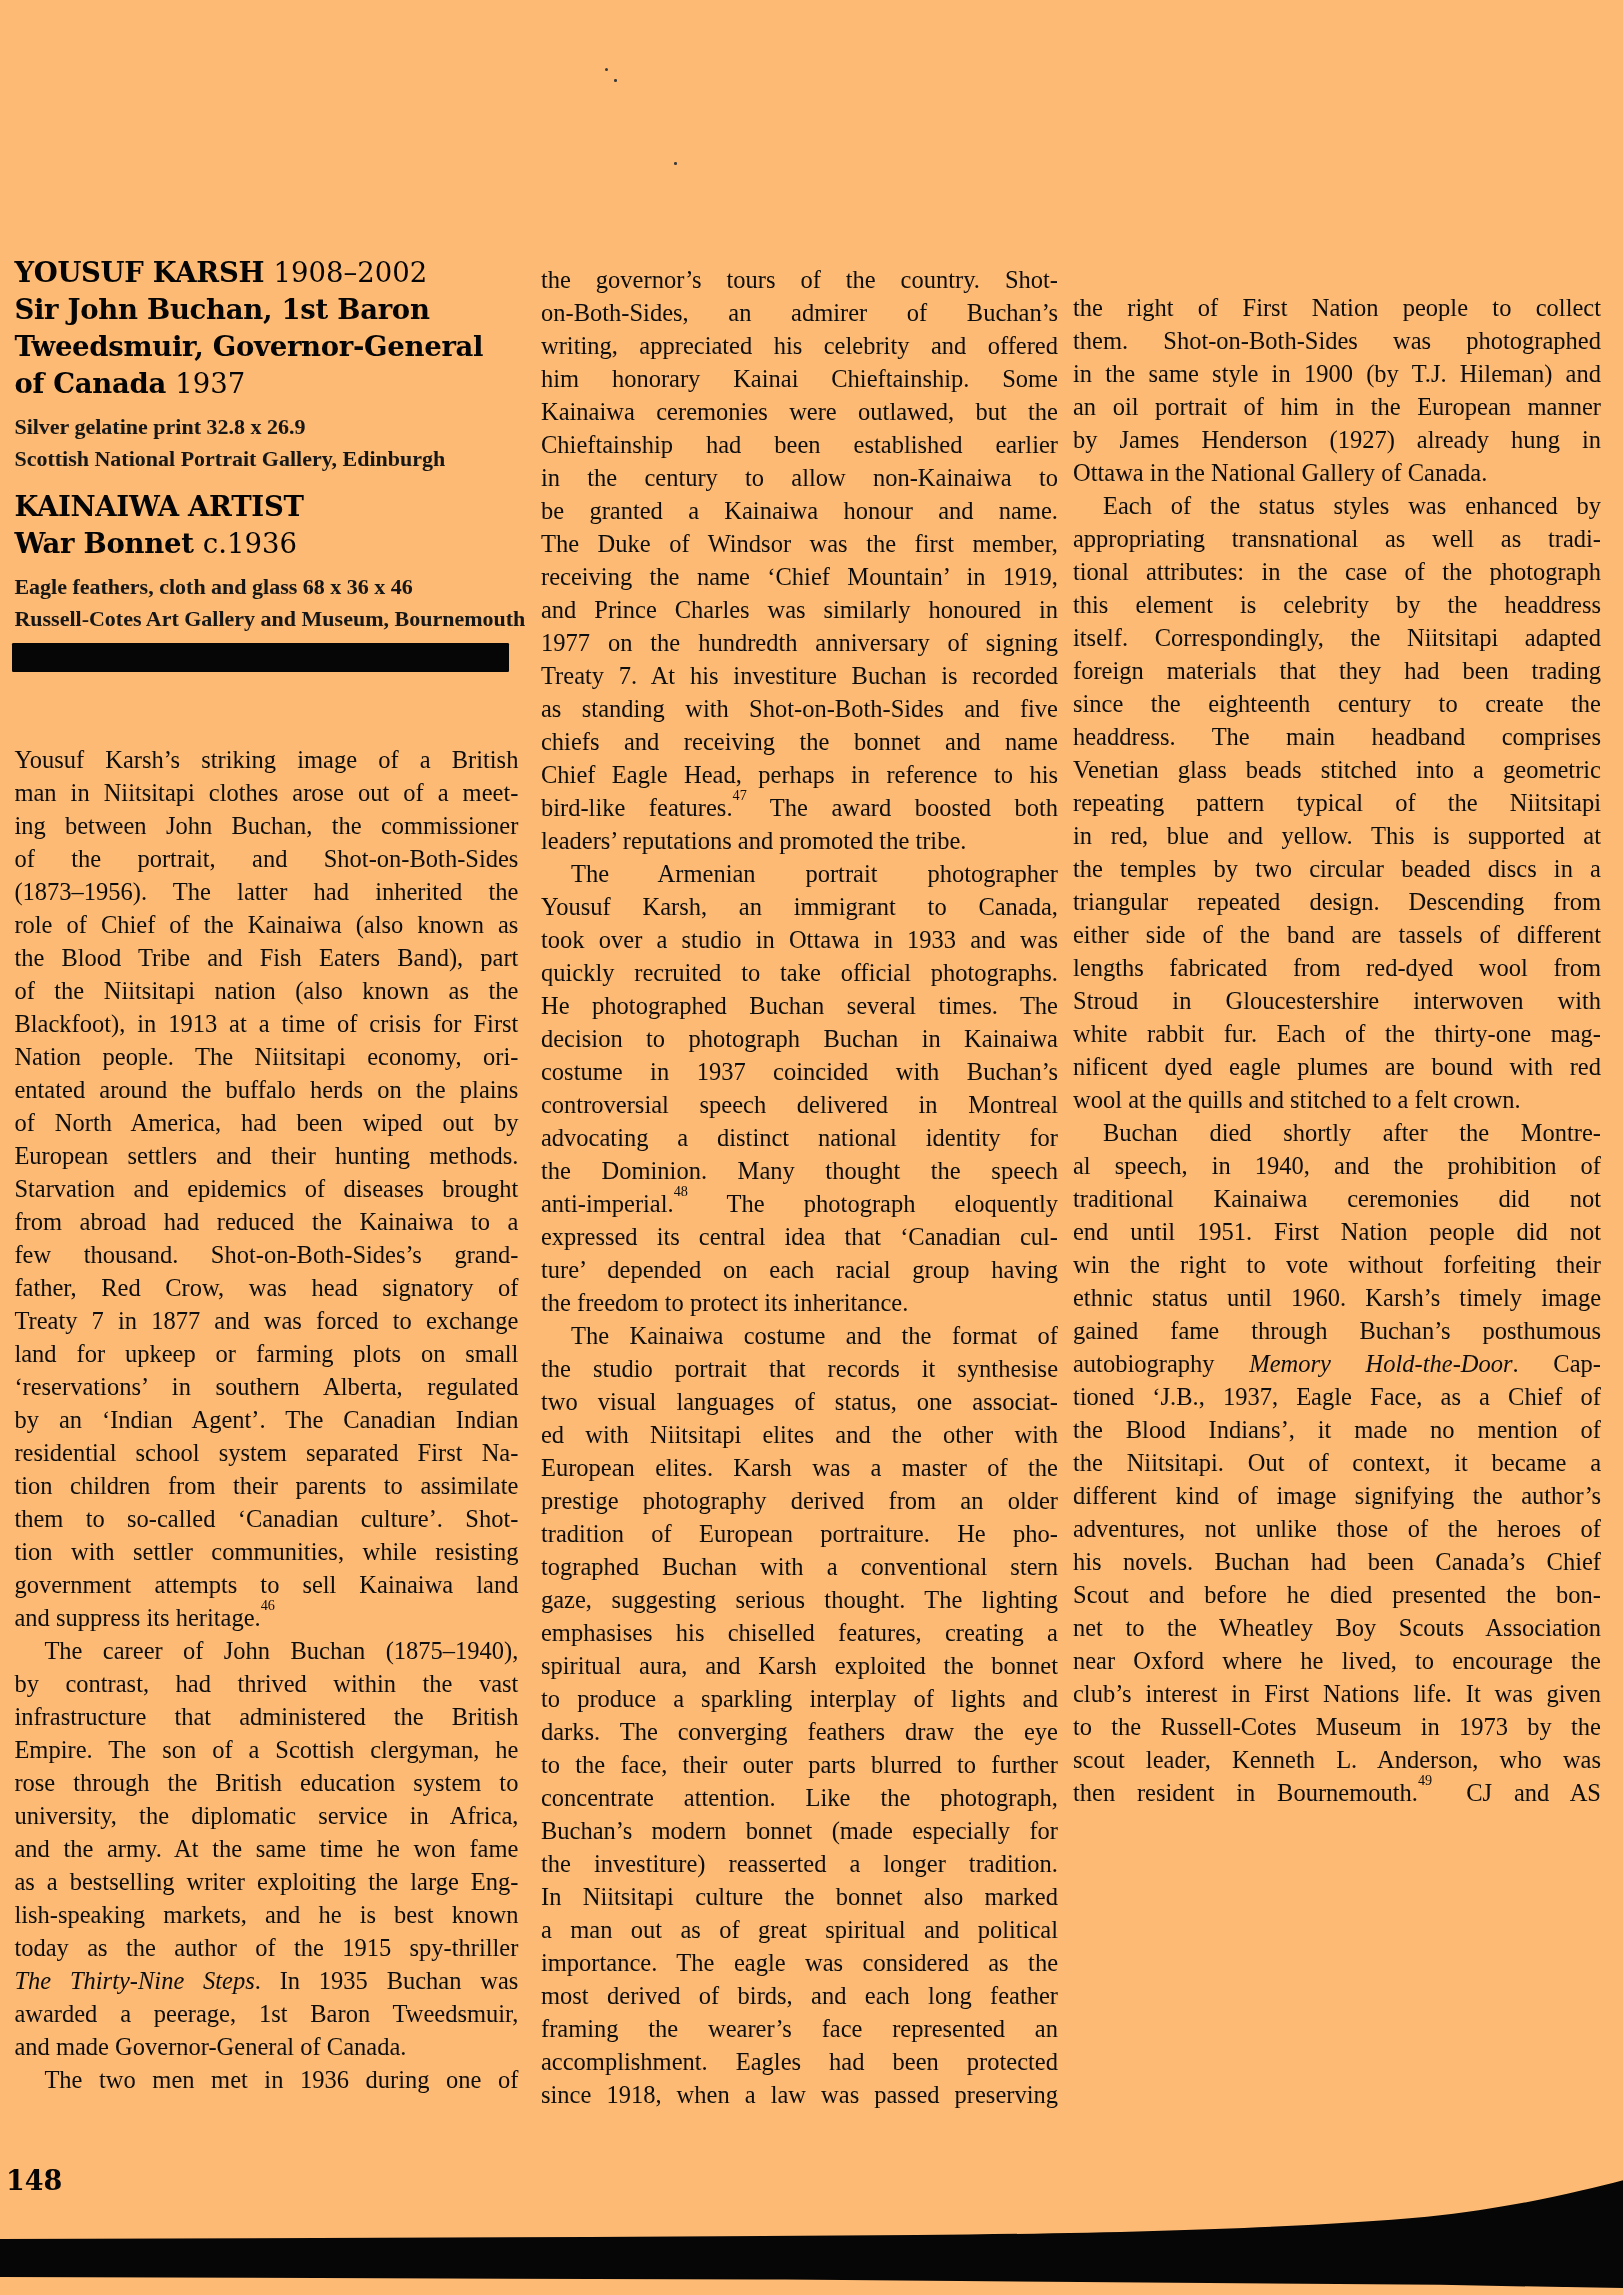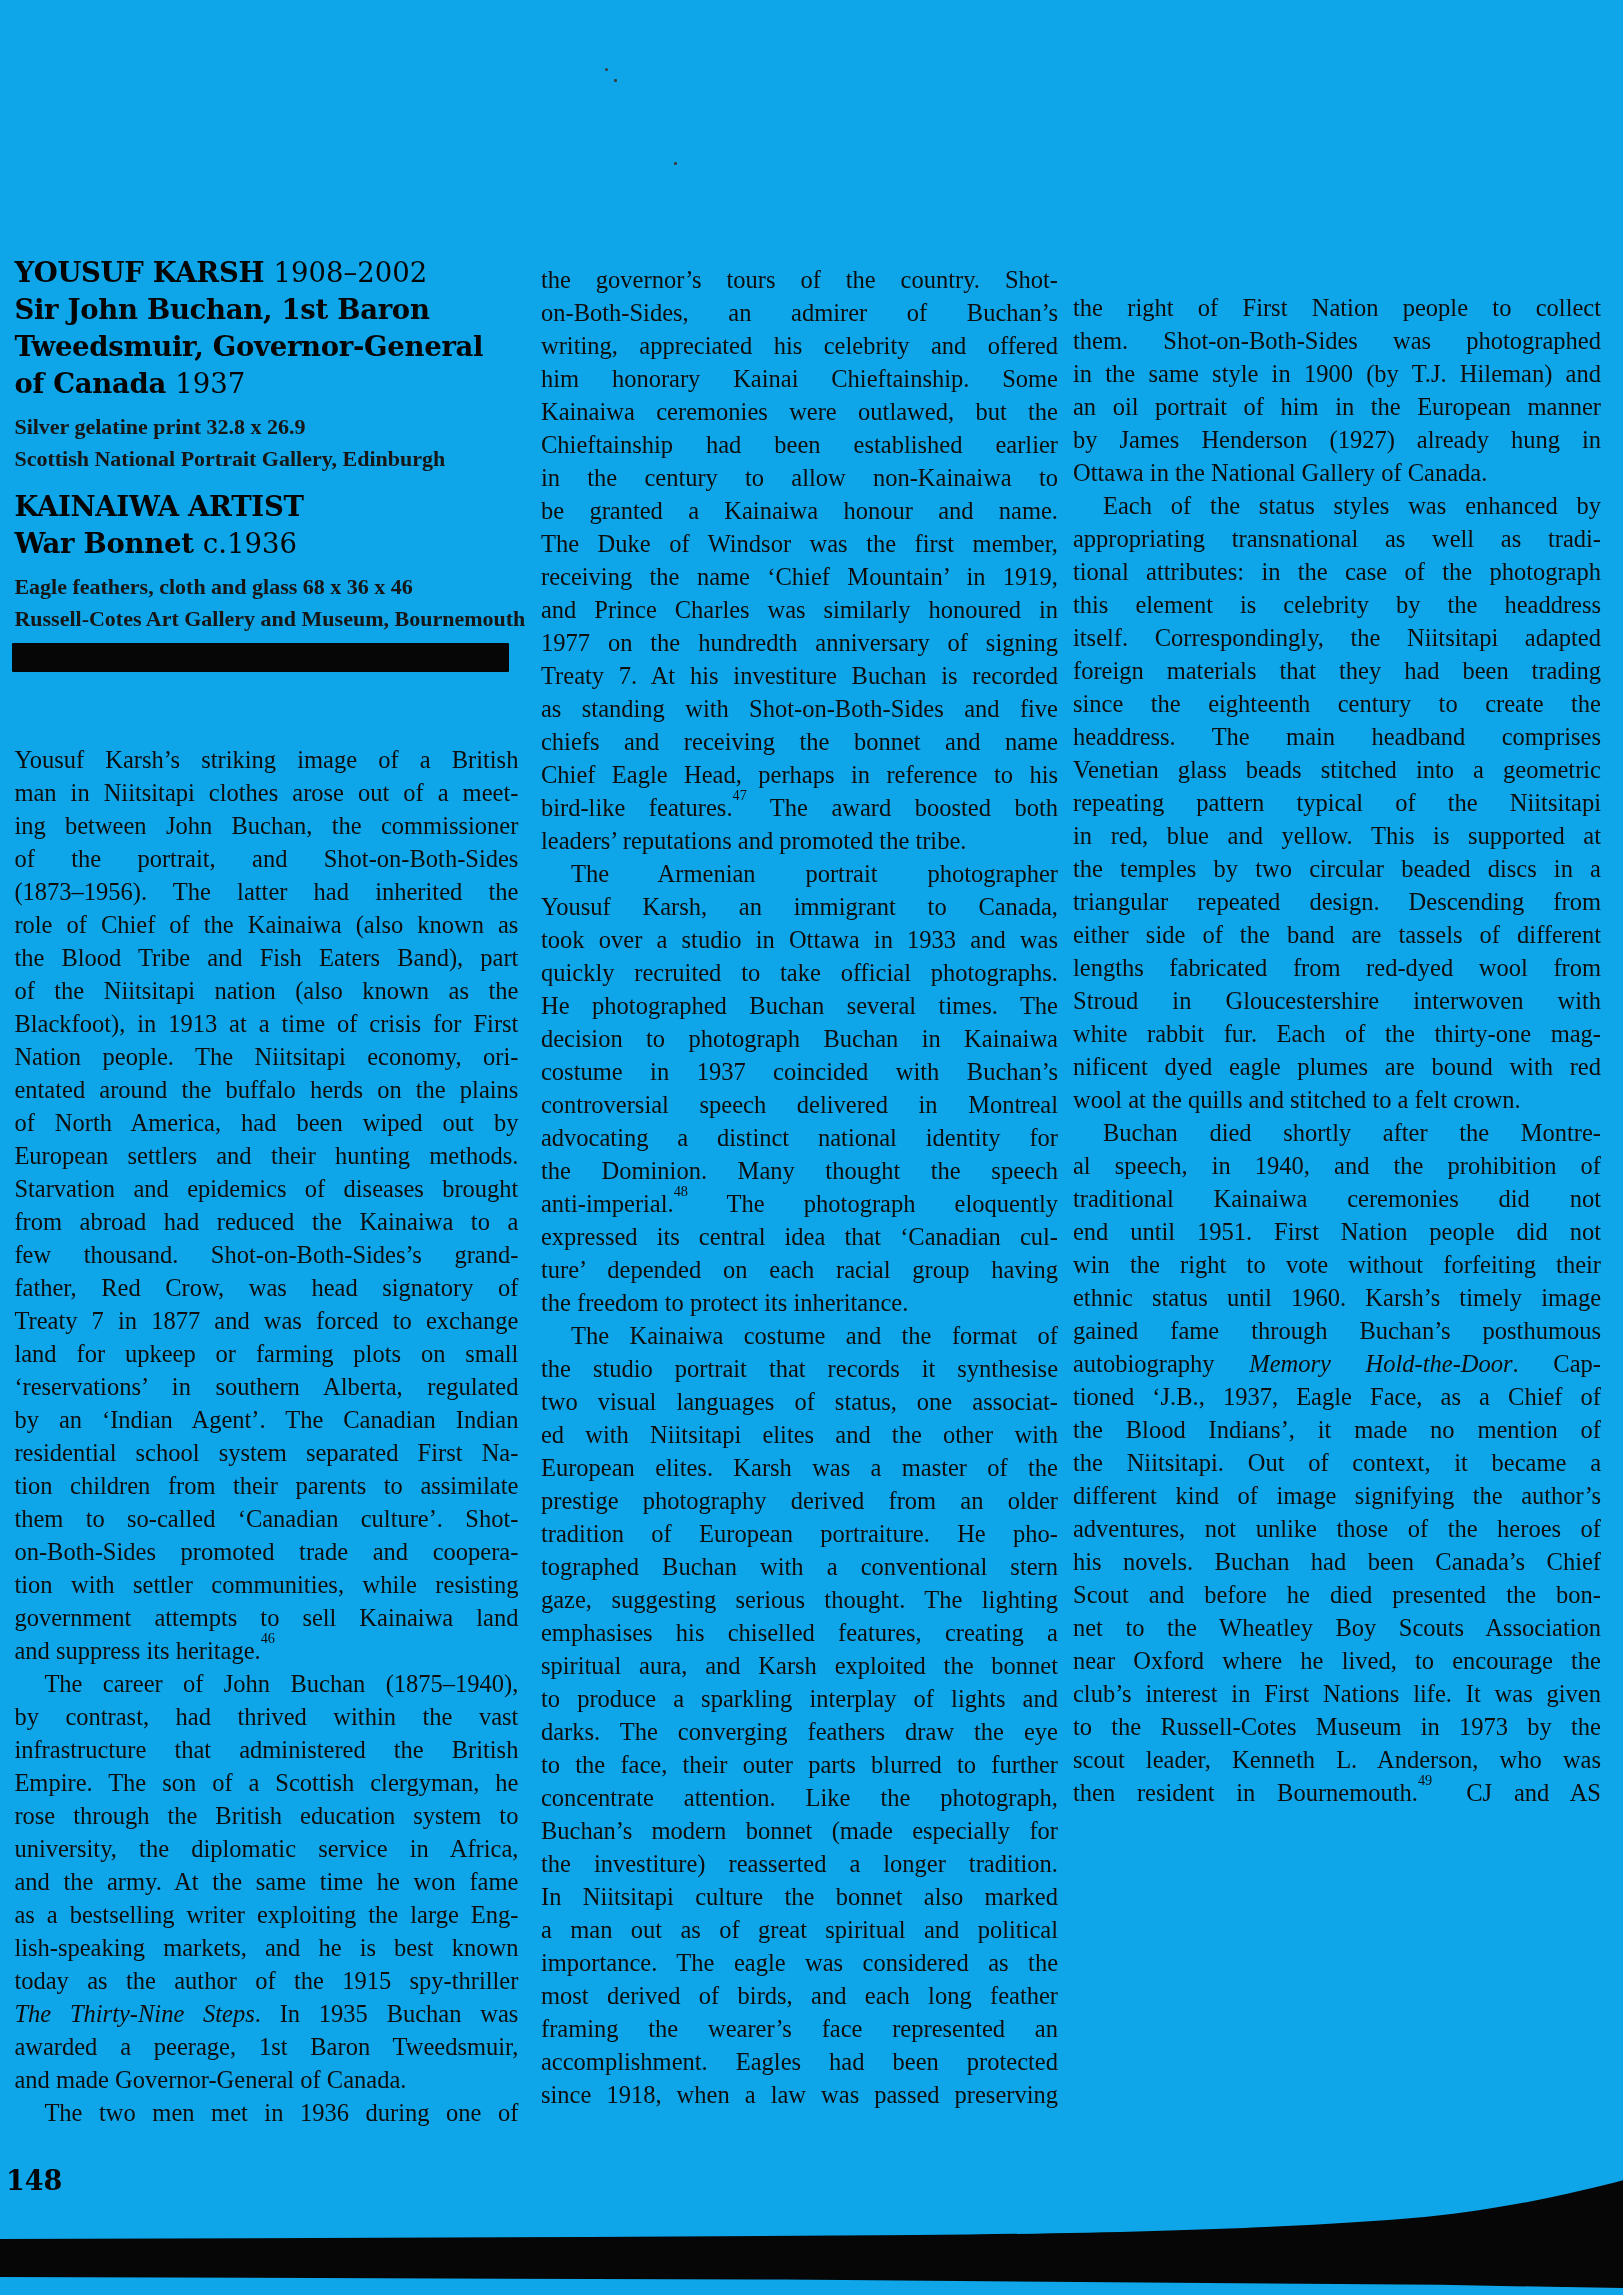--- a/index.html
+++ b/index.html
@@ -1,19 +1,19 @@
 <!DOCTYPE html>
 <html style="font-size:10.5px"><head>
 <meta charset="utf-8">
 <style>
   html,body{margin:0;padding:0;background:#e8e8e6;}
   .page{
     position:relative;
     width:1624px;height:2295px;
-    background:#0ea5e9;
+    background:#fdba74;
     overflow:hidden;
     font-family:"Liberation Serif", serif;
     color:#0c0c0c;
   }
   
   .plate{position:absolute;left:14.4px;width:505px;}
   .plate-line{
     font-family:"DejaVu Serif", serif;
     font-weight:700;
     font-size:27.5px;
@@ -143,21 +143,20 @@
       <div class="line">from abroad had reduced the Kainaiwa to a</div>
       <div class="line">few thousand. Shot-on-Both-Sides’s grand-</div>
       <div class="line">father, Red Crow, was head signatory of</div>
       <div class="line">Treaty 7 in 1877 and was forced to exchange</div>
       <div class="line">land for upkeep or farming plots on small</div>
       <div class="line">‘reservations’ in southern Alberta, regulated</div>
       <div class="line">by an ‘Indian Agent’. The Canadian Indian</div>
       <div class="line">residential school system separated First Na-</div>
       <div class="line">tion children from their parents to assimilate</div>
       <div class="line">them to so-called ‘Canadian culture’. Shot-</div>
-      <div class="line">on-Both-Sides promoted trade and coopera-</div>
       <div class="line">tion with settler communities, while resisting</div>
       <div class="line">government attempts to sell Kainaiwa land</div>
       <div class="line last">and suppress its heritage.<sup>46</sup></div>
       <div class="line ind">The career of John Buchan (1875–1940),</div>
       <div class="line">by contrast, had thrived within the vast</div>
       <div class="line">infrastructure that administered the British</div>
       <div class="line">Empire. The son of a Scottish clergyman, he</div>
       <div class="line">rose through the British education system to</div>
       <div class="line">university, the diplomatic service in Africa,</div>
       <div class="line">and the army. At the same time he won fame</div>

